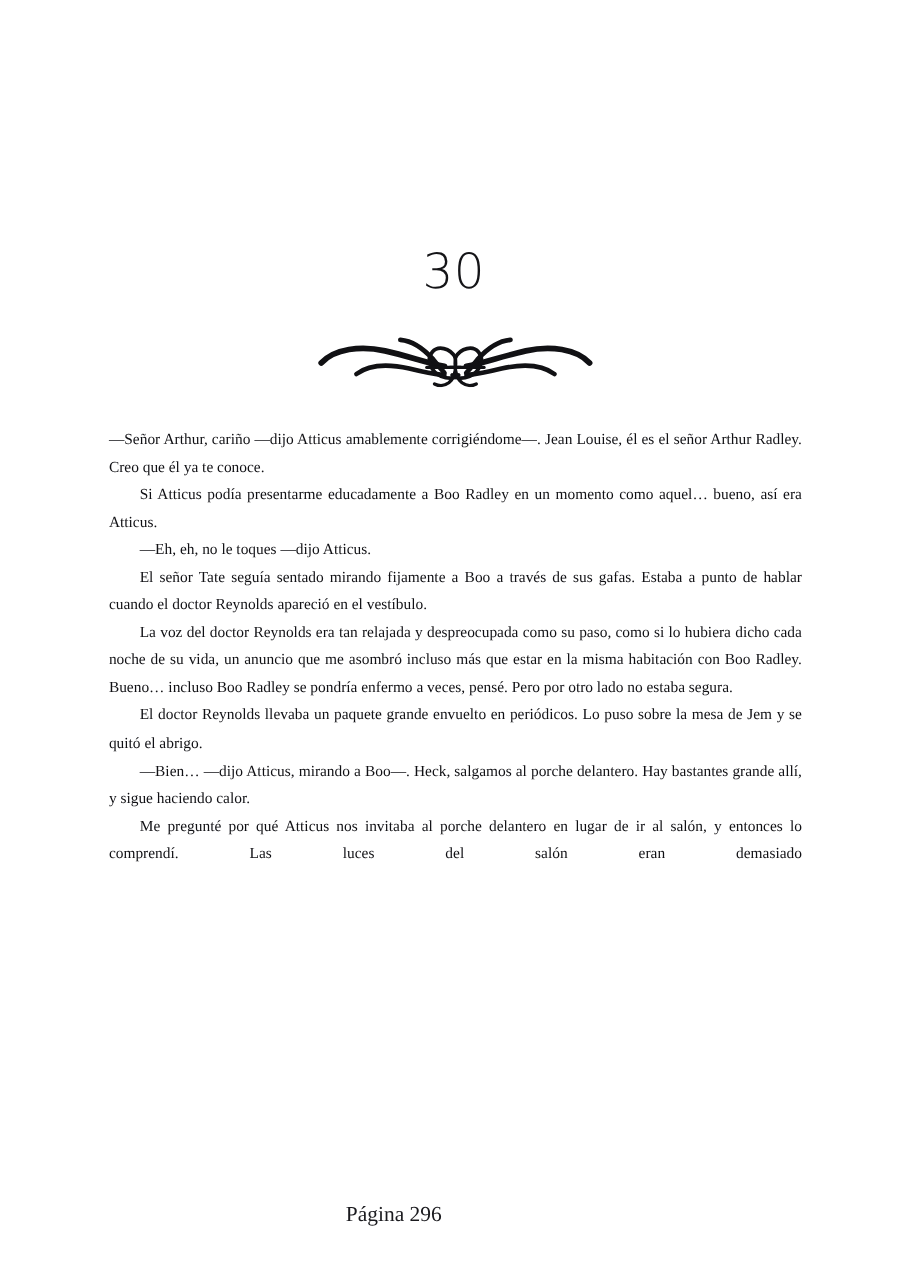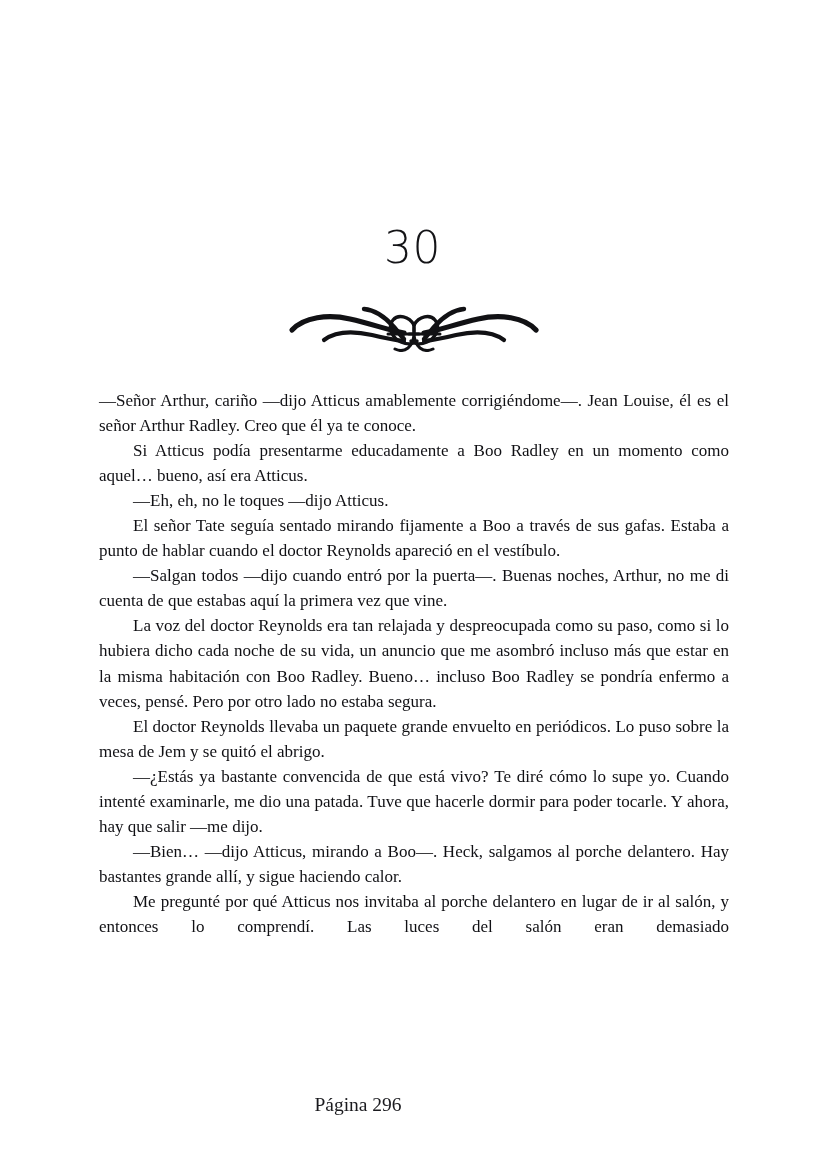--- a/index.html
+++ b/index.html
@@ -50,21 +50,21 @@
   .ornament-wrap svg {
     display: block;
   }
 
   
   .body-text {
     position: absolute;
     left: 99px;
     top: 388px;
     width: 630px;
-    font-size: 17px;
+    font-size: 14px;
     line-height: 25.05px;
     text-align: justify;
     text-justify: inter-word;
     color: #101014;
     hyphens: none;
   }
   .body-text p {
     margin: 0;
     text-indent: 2.0em;
     text-align: justify;
@@ -119,23 +119,21 @@
         <path d="M126 25 C 125 35, 126 43, 132 48 C 136 51, 141 51, 145 49" stroke-width="3.0"></path>
       </g>
     </svg>
   </div>
 
   <div class="body-text">
     <p class="no-indent">—Señor Arthur, cariño —dijo Atticus amablemente corrigiéndome—. Jean Louise, él es el señor Arthur Radley. Creo que él ya te conoce.</p>
     <p>Si Atticus podía presentarme educadamente a Boo Radley en un momento como aquel… bueno, así era Atticus.</p>
     <p>—Eh, eh, no le toques —dijo Atticus.</p>
     <p>El señor Tate seguía sentado mirando fijamente a Boo a través de sus gafas. Estaba a punto de hablar cuando el doctor Reynolds apareció en el vestíbulo.</p>
-    <p>—Salgan todos —dijo cuando entró por la puerta—. Buenas noches, Arthur, no me di cuenta de que estabas aquí la primera vez que vine.</p>
     <p>La voz del doctor Reynolds era tan relajada y despreocupada como su paso, como si lo hubiera dicho cada noche de su vida, un anuncio que me asombró incluso más que estar en la misma habitación con Boo Radley. Bueno… incluso Boo Radley se pondría enfermo a veces, pensé. Pero por otro lado no estaba segura.</p>
     <p>El doctor Reynolds llevaba un paquete grande envuelto en periódicos. Lo puso sobre la mesa de Jem y se quitó el abrigo.</p>
-    <p>—¿Estás ya bastante convencida de que está vivo? Te diré cómo lo supe yo. Cuando intenté examinarle, me dio una patada. Tuve que hacerle dormir para poder tocarle. Y ahora, hay que salir —me dijo.</p>
     <p>—Bien… —dijo Atticus, mirando a Boo—. Heck, salgamos al porche delantero. Hay bastantes grande allí, y sigue haciendo calor.</p>
     <p>Me pregunté por qué Atticus nos invitaba al porche delantero en lugar de ir al salón, y entonces lo comprendí. Las luces del salón eran demasiado</p>
   </div>
 
   <div class="footer">Página 296</div>
 
 </div>
 
 </body></html>

